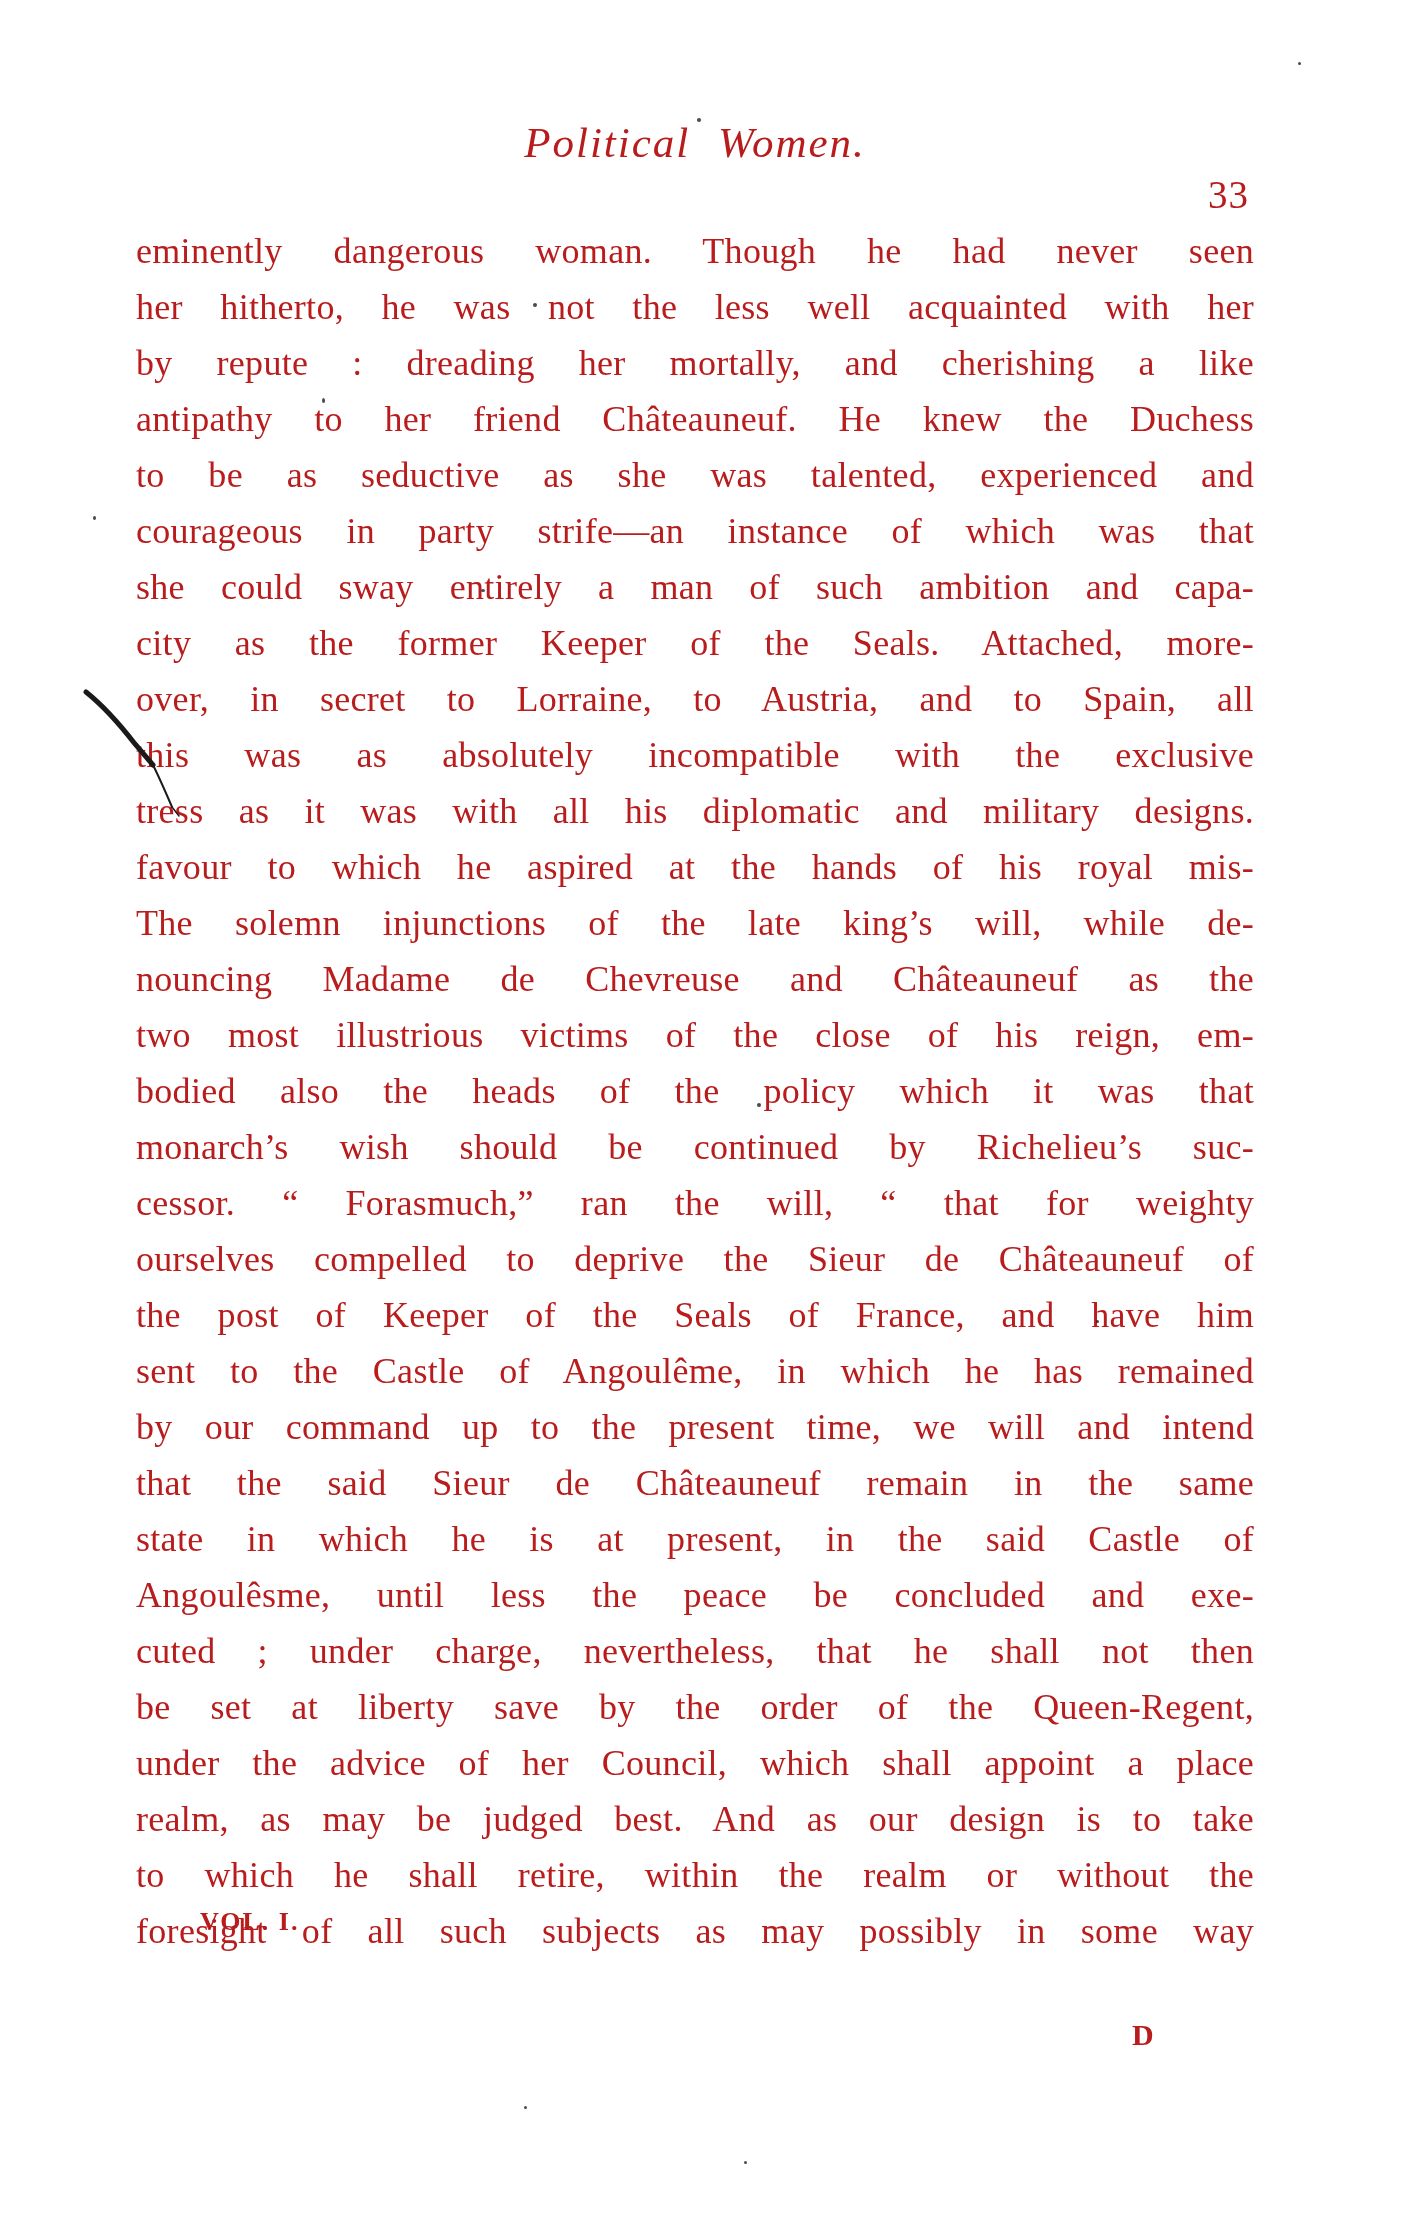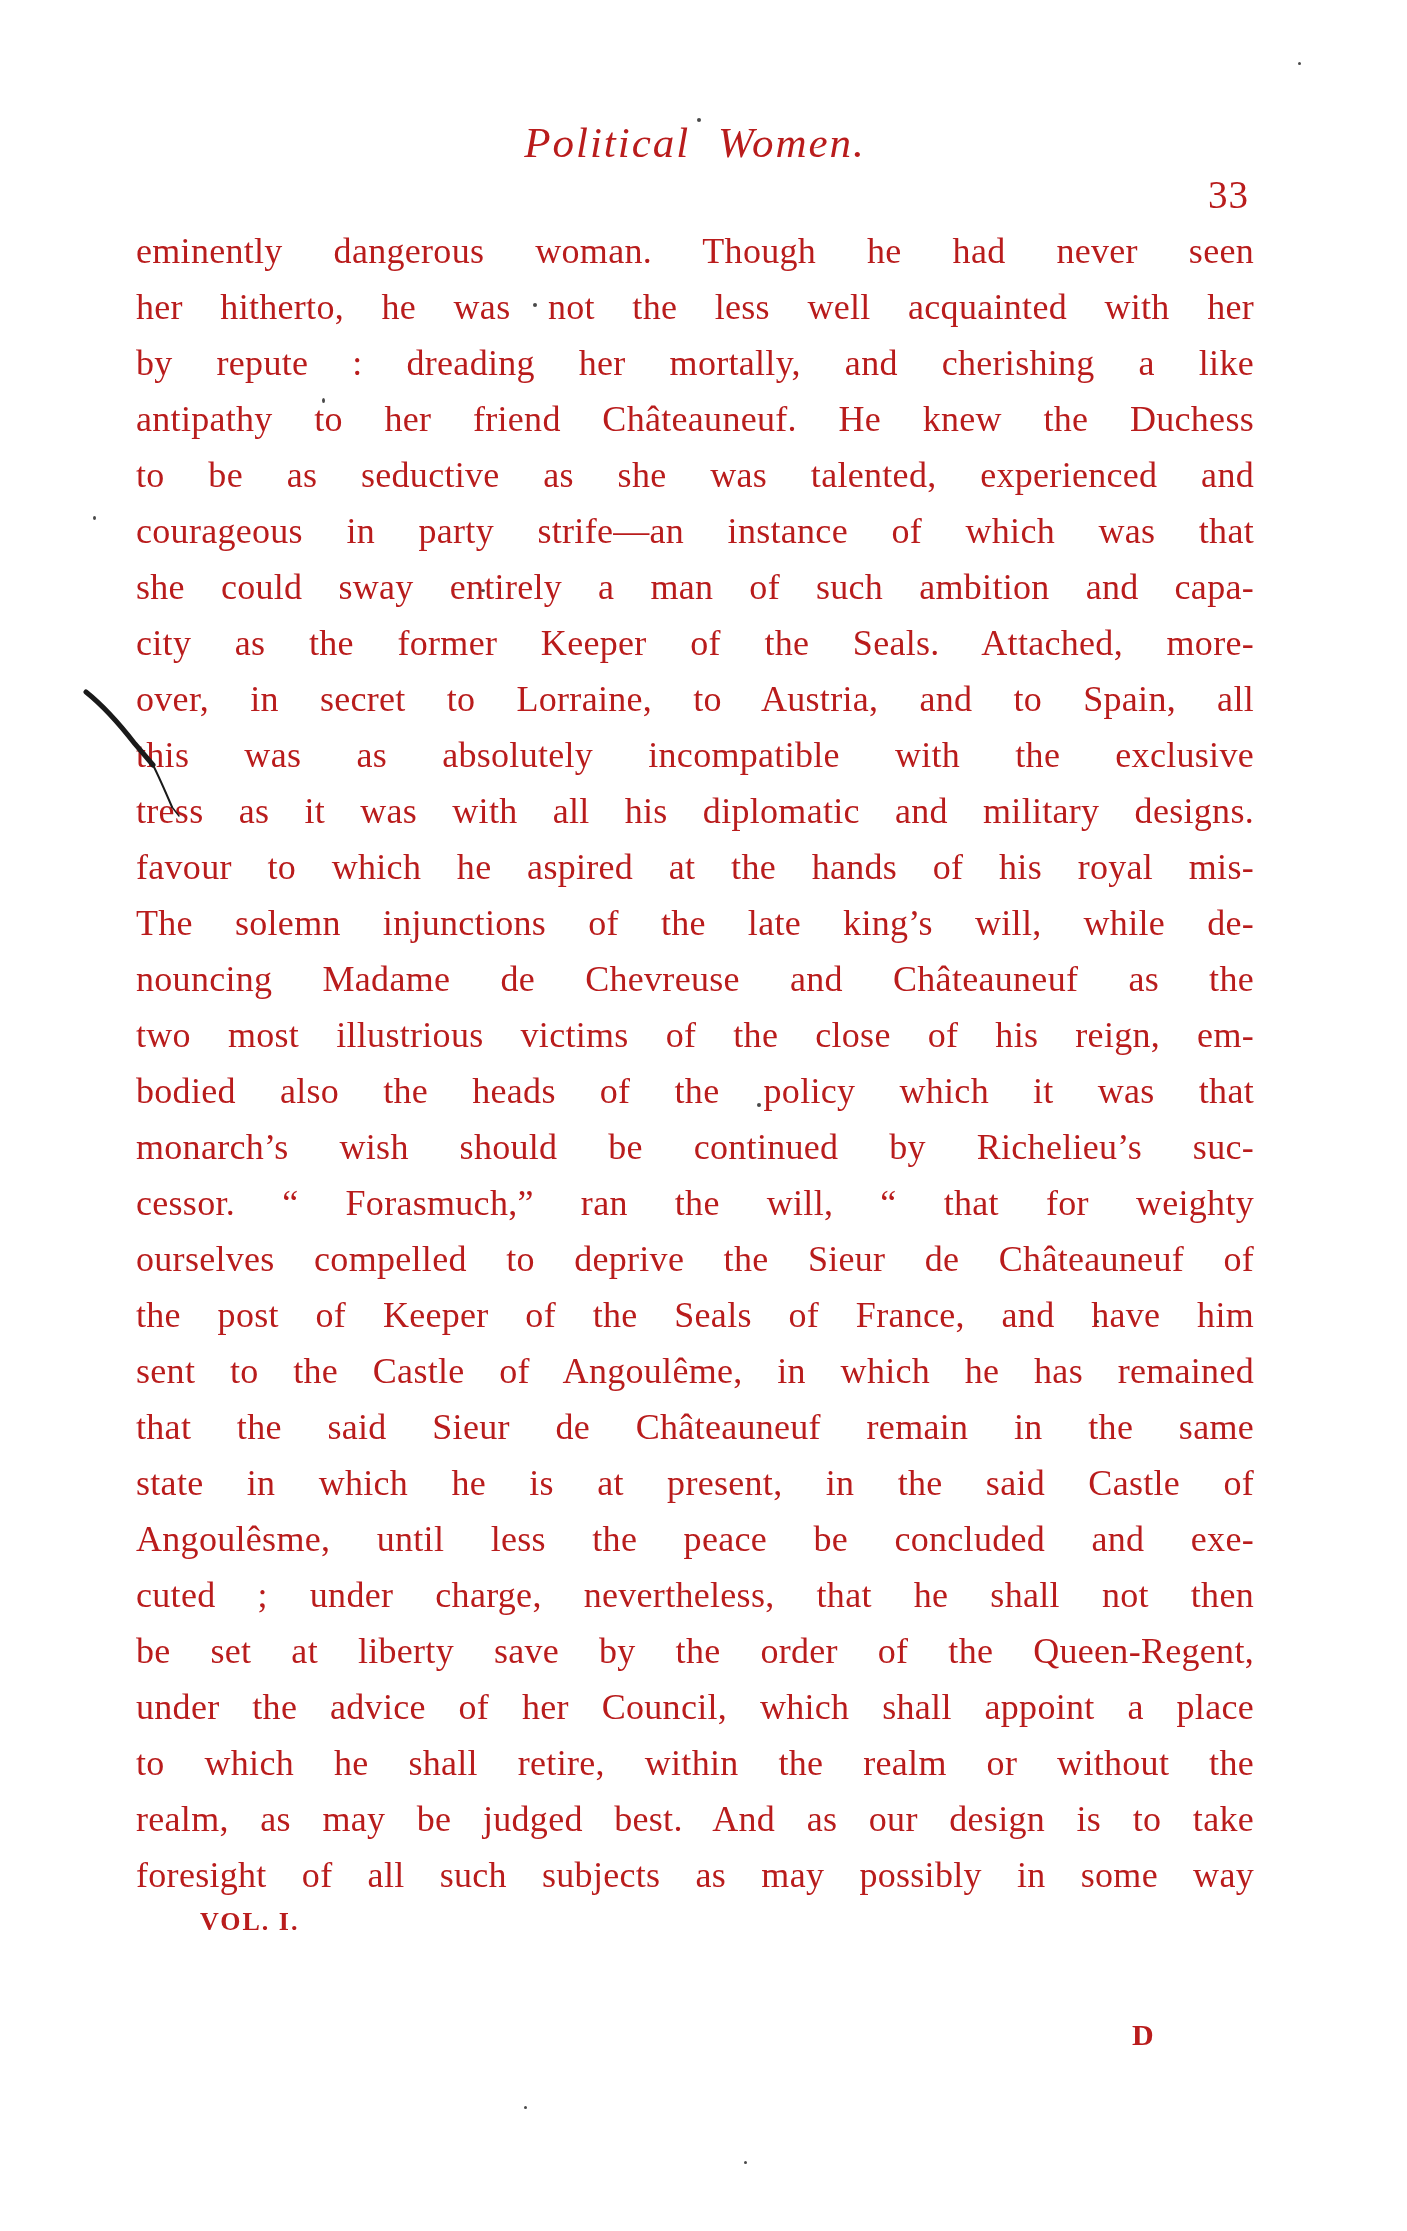--- a/index.html
+++ b/index.html
@@ -104,28 +104,29 @@
     <div class="line">favour to which he aspired at the hands of his royal mis-</div>
     <div class="line">The solemn injunctions of the late king’s will, while de-</div>
     <div class="line">nouncing Madame de Chevreuse and Châteauneuf as the</div>
     <div class="line">two most illustrious victims of the close of his reign, em-</div>
     <div class="line">bodied also the heads of the policy which it was that</div>
     <div class="line">monarch’s wish should be continued by Richelieu’s suc-</div>
     <div class="line">cessor. “ Forasmuch,” ran the will, “ that for weighty</div>
     <div class="line">ourselves compelled to deprive the Sieur de Châteauneuf of</div>
     <div class="line">the post of Keeper of the Seals of France, and have him</div>
     <div class="line">sent to the Castle of Angoulême, in which he has remained</div>
+    <div class="line">by our command up to the present time, we will and intend</div>
     <div class="line">that the said Sieur de Châteauneuf remain in the same</div>
     <div class="line">state in which he is at present, in the said Castle of</div>
     <div class="line">Angoulêsme, until less the peace be concluded and exe-</div>
     <div class="line">cuted ; under charge, nevertheless, that he shall not then</div>
     <div class="line">be set at liberty save by the order of the Queen-Regent,</div>
     <div class="line">under the advice of her Council, which shall appoint a place</div>
+    <div class="line">realm, as may be judged best. And as our design is to take</div>
     <div class="line">to which he shall retire, within the realm or without the</div>
-    <div class="line">realm, as may be judged best. And as our design is to take</div>
     <div class="line">foresight of all such subjects as may possibly in some way</div>
   </div>
 
   <div class="footer-vol">VOL. I.</div>
   <div class="footer-sig">D</div>
 
   <svg class="pen-mark" viewBox="0 0 1407 2231" xmlns="http://www.w3.org/2000/svg">
     <path d="M 86 692 C 101 704, 118 722, 135 744 C 141 751, 147 758, 153 765" fill="none" stroke="#1a1a1a" stroke-width="5" stroke-linecap="round"></path>
     <path d="M 153 765 C 160 779, 166 793, 172 807" fill="none" stroke="#1a1a1a" stroke-width="2" stroke-linecap="round"></path>
     <path d="M 172 807 l 7 9" fill="none" stroke="#1a1a1a" stroke-width="1.5" stroke-linecap="round"></path>

